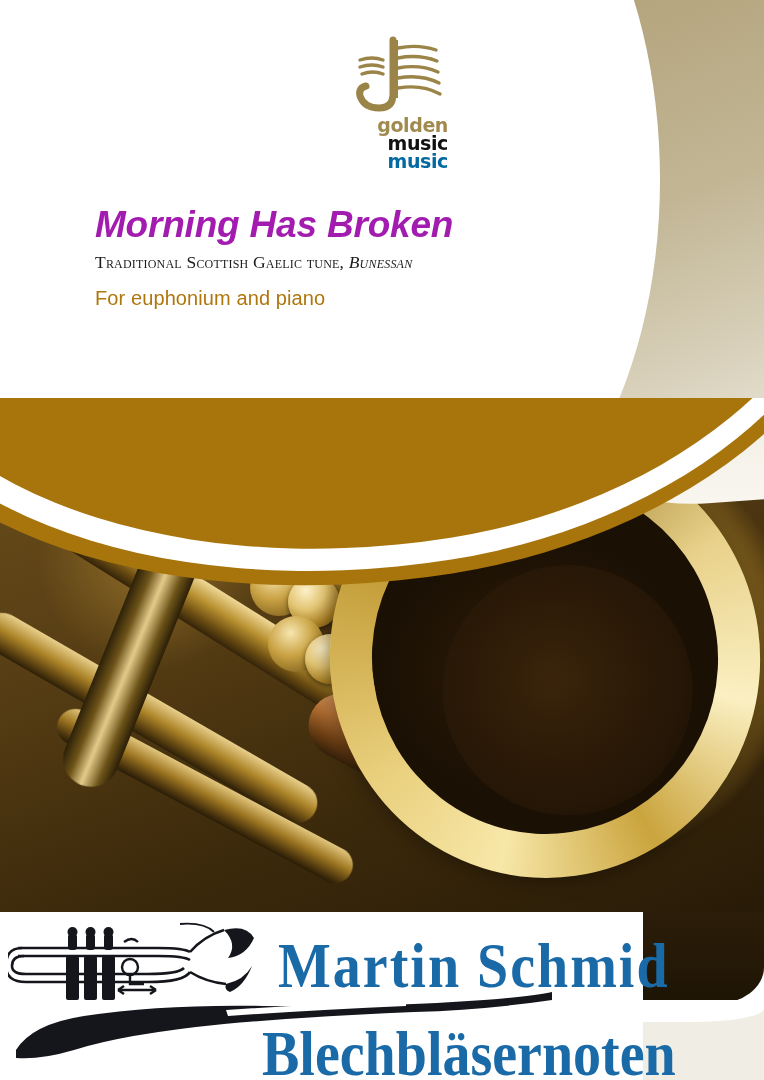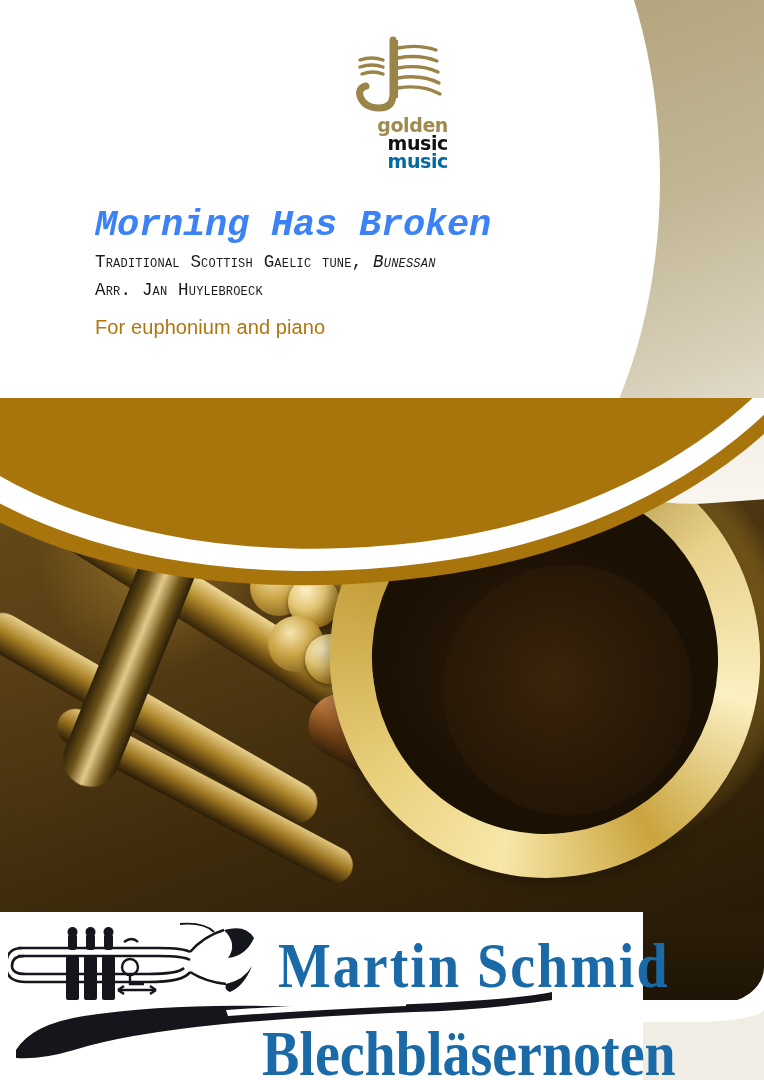--- a/index.html
+++ b/index.html
@@ -26,25 +26,25 @@
   .logo-mark{position:absolute;left:0;top:0;width:126px;height:78px;}
   .logo-words{position:absolute;left:0;top:80px;width:112px;text-align:right;
     font-family:"DejaVu Sans",sans-serif;font-weight:bold;line-height:0.95;}
   .lw1{font-size:19px;letter-spacing:-0.4px;color:#a08a4e;display:block;}
   .lw2{font-size:19px;letter-spacing:-0.4px;color:#111111;display:block;}
   .lw3{font-size:19px;letter-spacing:-0.4px;color:#0369a1;display:block;}
 
   
   .titleblock{position:absolute;left:95px;top:206px;width:420px;}
   .maintitle{
-    font-family:Liberation Mono, monospace;font-style:italic;font-weight:bold;
-    font-size:37px;color:#3b82f6;letter-spacing:-0.2px;line-height:1.05;margin:0;
+    font-family:Liberation Sans, sans-serif;font-style:italic;font-weight:bold;
+    font-size:37px;color:#a21caf;letter-spacing:-0.2px;line-height:1.05;margin:0;
   }
   .credit{
-    font-family:Liberation Mono, monospace;font-variant:small-caps;
+    font-family:Liberation Serif, serif;font-variant:small-caps;
     font-size:17.5px;color:#1b1b1b;line-height:1.28;margin:0;padding-top:6px;
     letter-spacing:0.2px;
   }
   .credit em{font-style:italic;}
   .instr{
     font-family:Liberation Sans, sans-serif;font-size:20px;color:#b0760e;
     margin:0;padding-top:14px;letter-spacing:0.1px;
   }
 
   
@@ -182,21 +182,20 @@
     <div class="logo-words">
       <span class="lw1">golden</span>
       <span class="lw2">music</span>
       <span class="lw3">music</span>
     </div>
   </div>
 
   <div class="titleblock">
     <h1 class="maintitle">Morning Has Broken</h1>
     <p class="credit"><span>Traditional Scottish Gaelic tune, </span><em>Bunessan</em></p>
-    <p class="credit">Arr. Jan Huylebroeck</p>
     <p class="instr">For euphonium and piano</p>
   </div>
 
   <div class="photo-wrap">
     <div class="photo">
       <div class="tube t1"></div>
       <div class="tube t2"></div>
       <div class="tube t3"></div>
       <div class="tube t4"></div>
       <div class="tube t5"></div>

